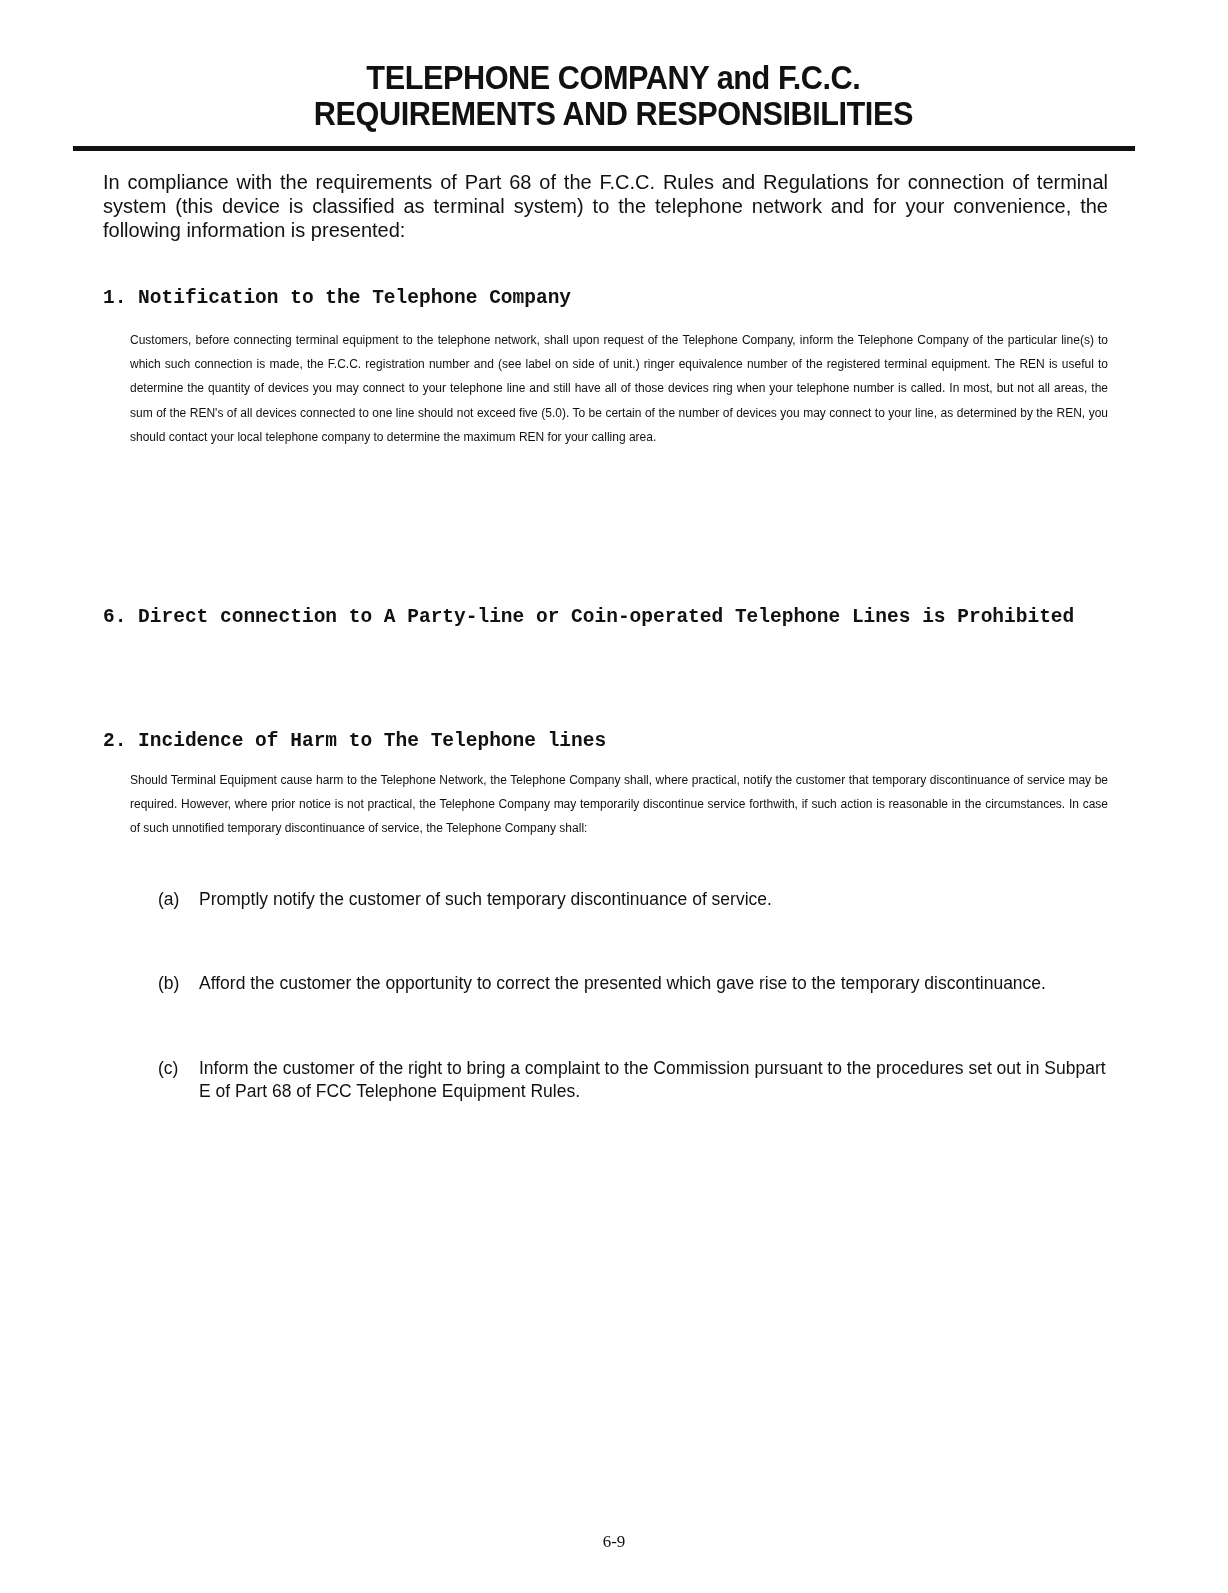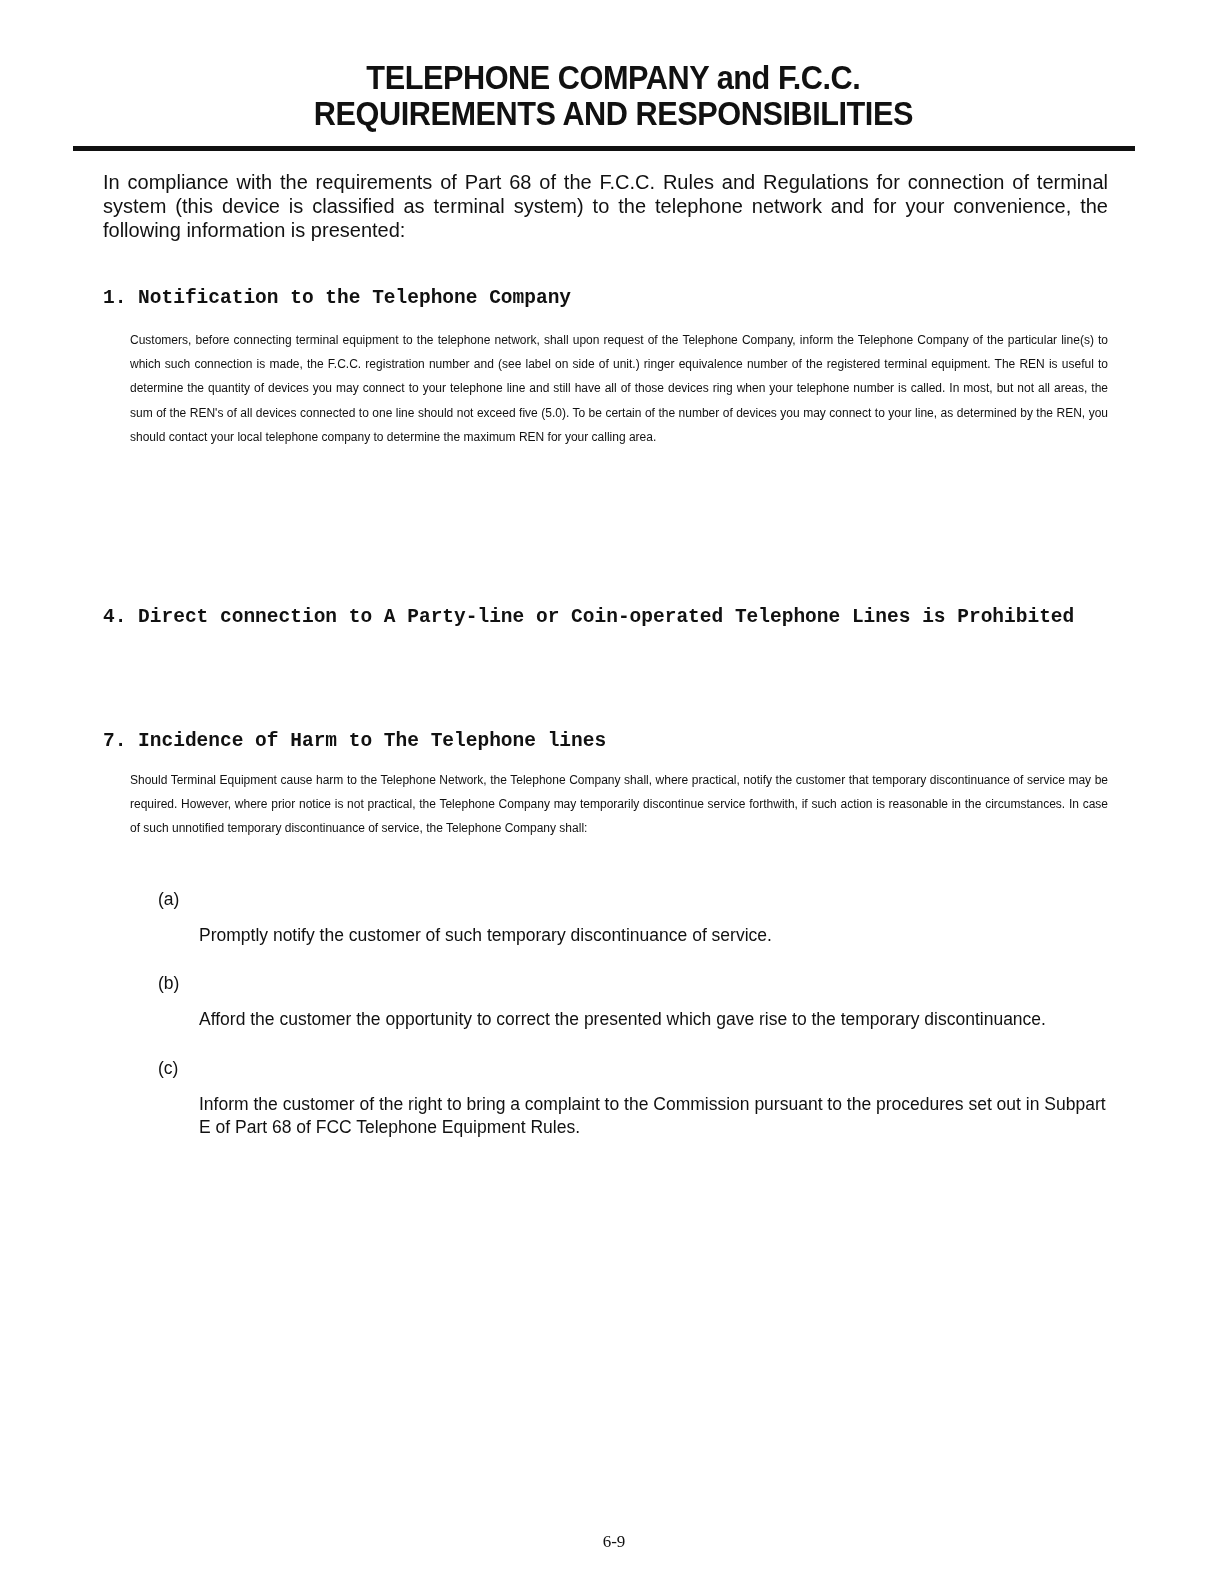--- a/index.html
+++ b/index.html
@@ -24,43 +24,43 @@
     position: absolute; left: 103px; font-weight: bold; font-size: 19.5px; line-height: 24px; font-family: Liberation Mono, monospace;
   }
   .para {
     position: absolute; left: 130px; width: 978px; font-size: 12px; line-height: 24.2px; text-align: justify;
   }
   .item {
     position: absolute; left: 158px; width: 952px; font-size: 17.5px; line-height: 23px;
     display: flex;
   }
   .item .lbl { width: 41px; flex: none; }
-  .item .txt { flex: 1; margin-top: 36px; }
+  .item .txt { flex: 1; }
   .pagenum {
     position: absolute; left: 0; width: 1228px; top: 1532px; text-align: center; font-size: 17px; font-family: Liberation Serif, serif;
   }
 </style>
 </head>
 <body>
 
 <div class="title">
   <div>TELEPHONE COMPANY and F.C.C.</div>
   <div>REQUIREMENTS AND RESPONSIBILITIES</div>
 </div>
 
 <div class="rule"></div>
 
 <div class="intro">In compliance with the requirements of Part 68 of the F.C.C. Rules and Regulations for connection of terminal system (this device is classified as terminal system) to the telephone network and for your convenience, the following information is presented:</div>
 
 <div class="h" style="top:286px;">1. Notification to the Telephone Company</div>
 <div class="para" style="top:328px;">Customers, before connecting terminal equipment to the telephone network, shall upon request of the Telephone Company, inform the Telephone Company of the particular line(s) to which such connection is made, the F.C.C. registration number and (see label on side of unit.) ringer equivalence number of the registered terminal equipment. The REN is useful to determine the quantity of devices you may connect to your telephone line and still have all of those devices ring when your telephone number is called. In most, but not all areas, the sum of the REN's of all devices connected to one line should not exceed five (5.0). To be certain of the number of devices you may connect to your line, as determined by the REN, you should contact your local telephone company to determine the maximum REN for your calling area.</div>
 
-<div class="h" style="top:605px;">4. Direct connection to A Party-line or Coin-operated Telephone Lines is Prohibited</div>
+<div class="h" style="top:605px;">6. Direct connection to A Party-line or Coin-operated Telephone Lines is Prohibited</div>
 
-<div class="h" style="top:729px;">7. Incidence of Harm to The Telephone lines</div>
+<div class="h" style="top:729px;">2. Incidence of Harm to The Telephone lines</div>
 <div class="para" style="top:768px;">Should Terminal Equipment cause harm to the Telephone Network, the Telephone Company shall, where practical, notify the customer that temporary discontinuance of service may be required. However, where prior notice is not practical, the Telephone Company may temporarily discontinue service forthwith, if such action is reasonable in the circumstances. In case of such unnotified temporary discontinuance of service, the Telephone Company shall:</div>
 
 <div class="item" style="top:888px;">
   <span class="lbl">(a)</span>
   <span class="txt">Promptly notify the customer of such temporary discontinuance of service.</span>
 </div>
 <div class="item" style="top:972px;">
   <span class="lbl">(b)</span>
   <span class="txt">Afford the customer the opportunity to correct the presented which gave rise to the temporary discontinuance.</span>
 </div>

